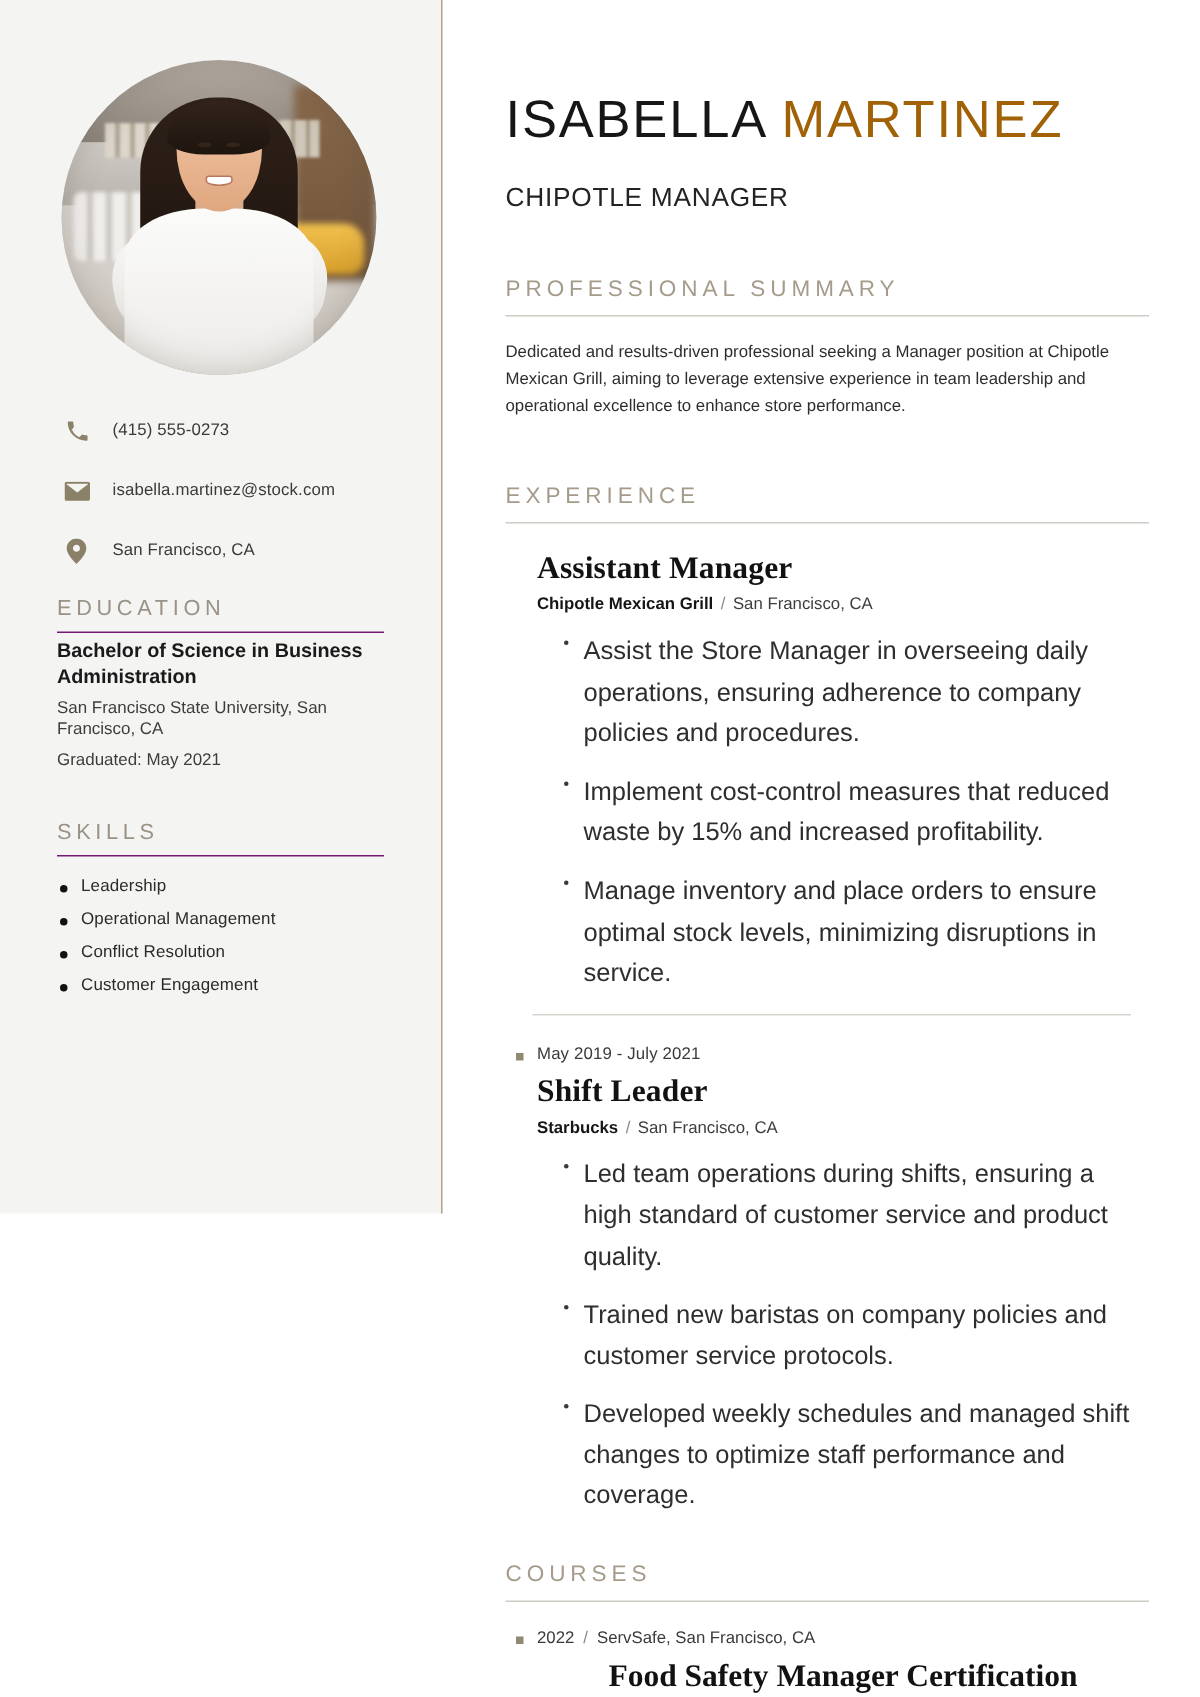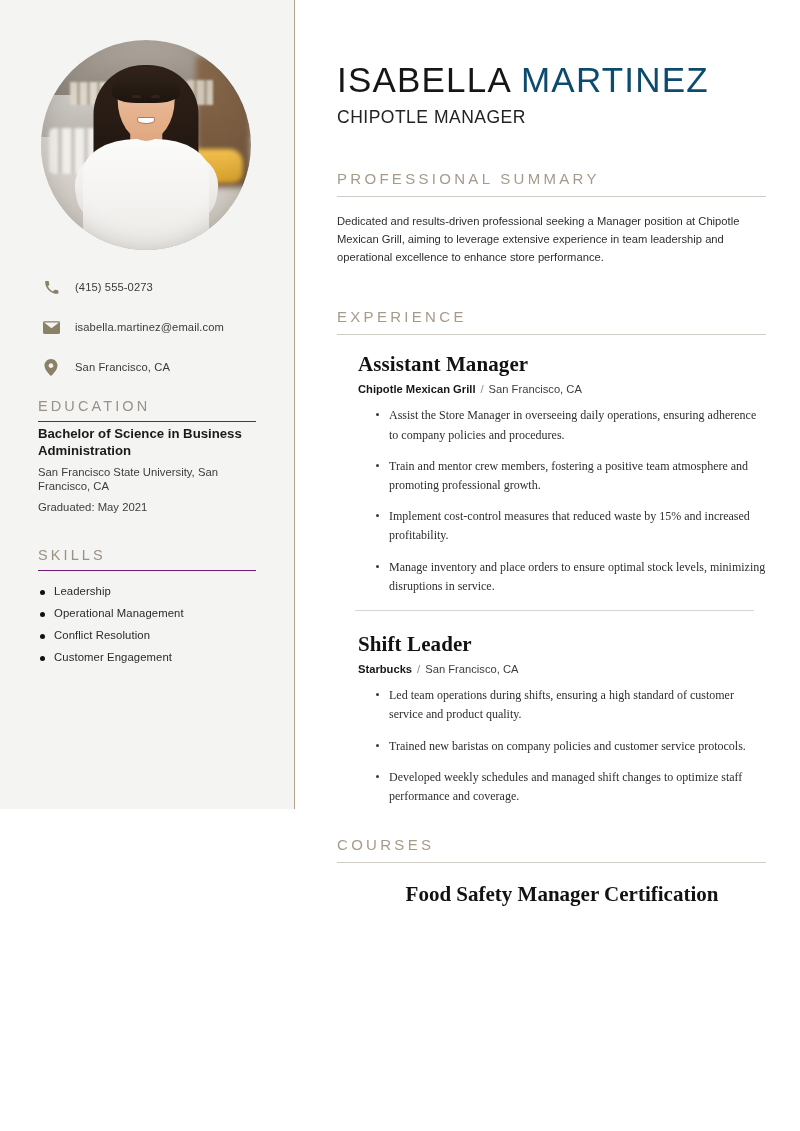--- a/index.html
+++ b/index.html
@@ -246,24 +246,24 @@
   }
 
   .name {
     font-size: 35px;
     font-weight: 400;
     letter-spacing: 1.2px;
     line-height: 1.05;
     white-space: nowrap;
   }
   .name .first { color: #161616; }
-  .name .last  { color: #0c4a6e; text-align: center; }
+  .name .last  { color: #a16207; text-align: center; }
 
   .job-title {
-    margin-top: 8px;
+    margin-top: 22px;
     font-size: 17.5px;
     letter-spacing: 0.5px;
     color: #232323;
     font-weight: 400;
   }
 
   .sect-head {
     margin-top: 42px;
     font-size: 15px;
     letter-spacing: 3.3px;
@@ -317,25 +317,24 @@
   .exp-meta .sep { color: #8a8a8a; margin: 0 5px; }
 
   .exp-bullets {
     list-style: none;
     margin-top: 11px;
     margin-left: 32px;
   }
   .exp-bullets li {
     position: relative;
     padding-left: 13px;
-    font-size: 12px;
+    font-size: 17px;
     line-height: 1.6;
     color: #2e2e2e;
     margin-bottom: 12px;
-    font-family: Liberation Serif, serif;
   }
   .exp-bullets li::before {
     content: "";
     position: absolute;
     left: 0; top: 7px;
     width: 3px; height: 3px;
     border-radius: 50%;
     background: #3a3a3a;
   }
 
@@ -413,21 +412,21 @@
         </span>
         <span class="contact-text">(415) 555-0273</span>
       </div>
 
       <div class="contact-row">
         <span class="contact-icon">
           <svg width="17" height="13" viewBox="0 0 24 18" fill="#8b8068">
             <path d="M2 0h20c1.1 0 2 .9 2 2v14c0 1.1-.9 2-2 2H2c-1.1 0-2-.9-2-2V2C0 .9.9 0 2 0zm10 10.2L22.1 2.4c.1-.3-.1-.4-.3-.4H2.2c-.2 0-.4.1-.3.4L12 10.2z"></path>
           </svg>
         </span>
-        <span class="contact-text">isabella.martinez@email.com</span>
+        <span class="contact-text">isabella.martinez@stock.com</span>
       </div>
 
       <div class="contact-row">
         <span class="contact-icon">
           <svg width="14" height="17" viewBox="0 0 20 26" fill="#8b8068">
             <path d="M10 0C4.5 0 0 4.5 0 10c0 7.3 10 16 10 16s10-8.7 10-16c0-5.5-4.5-10-10-10zm0 13.6c-2 0-3.6-1.6-3.6-3.6S8 6.4 10 6.4s3.6 1.6 3.6 3.6-1.6 3.6-3.6 3.6z"></path>
           </svg>
         </span>
         <span class="contact-text">San Francisco, CA</span>
       </div>
@@ -467,43 +466,46 @@
 
     <div class="exp-group">
 
       <div class="exp-item">
         <div class="exp-role">Assistant Manager</div>
         <div class="exp-meta">
           <span class="company">Chipotle Mexican Grill</span><span class="sep">/</span><span>San Francisco, CA</span>
         </div>
         <ul class="exp-bullets">
           <li>Assist the Store Manager in overseeing daily operations, ensuring adherence to company policies and procedures.</li>
-          <li>Train and mentor crew members, fostering a positive team atmosphere and promoting professional growth.</li>
           <li>Implement cost-control measures that reduced waste by 15% and increased profitability.</li>
           <li>Manage inventory and place orders to ensure optimal stock levels, minimizing disruptions in service.</li>
         </ul>
       </div>
 
       <div class="exp-sep"></div>
 
       <div class="exp-item">
+        <div class="exp-date">May 2019 - July 2021</div>
         <div class="exp-role">Shift Leader</div>
         <div class="exp-meta">
           <span class="company">Starbucks</span><span class="sep">/</span><span>San Francisco, CA</span>
         </div>
         <ul class="exp-bullets">
           <li>Led team operations during shifts, ensuring a high standard of customer service and product quality.</li>
           <li>Trained new baristas on company policies and customer service protocols.</li>
           <li>Developed weekly schedules and managed shift changes to optimize staff performance and coverage.</li>
         </ul>
       </div>
 
     </div>
 
     <div class="sect-head" style="margin-top:30px">COURSES</div>
 
     <div class="course-item">
+      <div class="course-meta">
+        <span>2022</span><span class="sep">/</span><span>ServSafe, San Francisco, CA</span>
+      </div>
       <div class="course-title">Food Safety Manager Certification</div>
     </div>
 
   </main>
 
 </div>
 
 </body></html>

